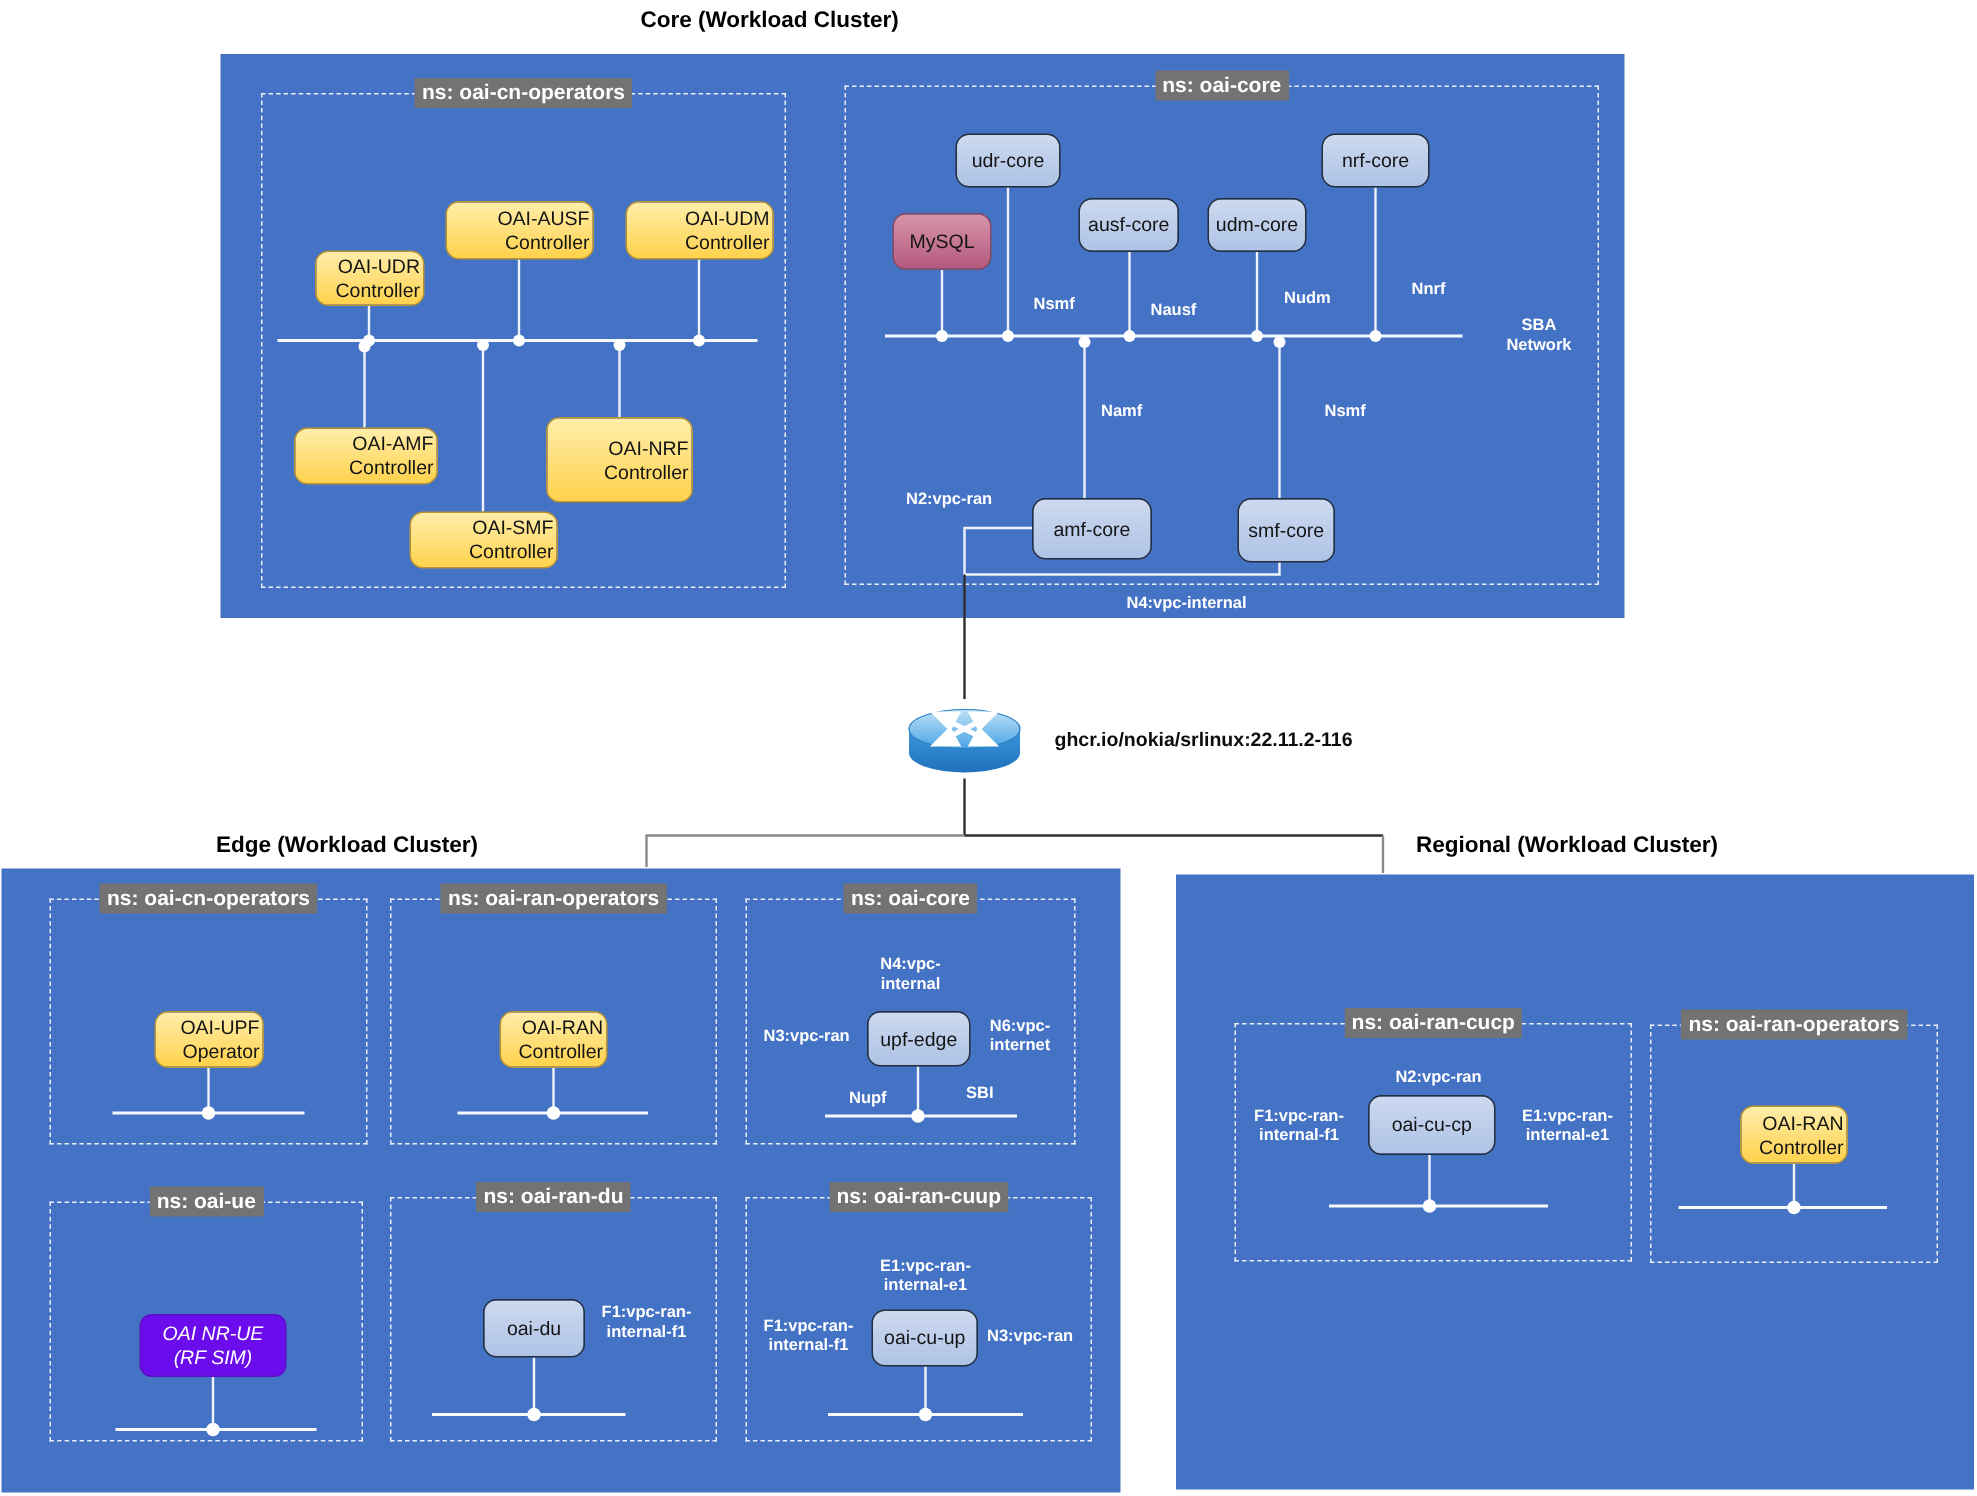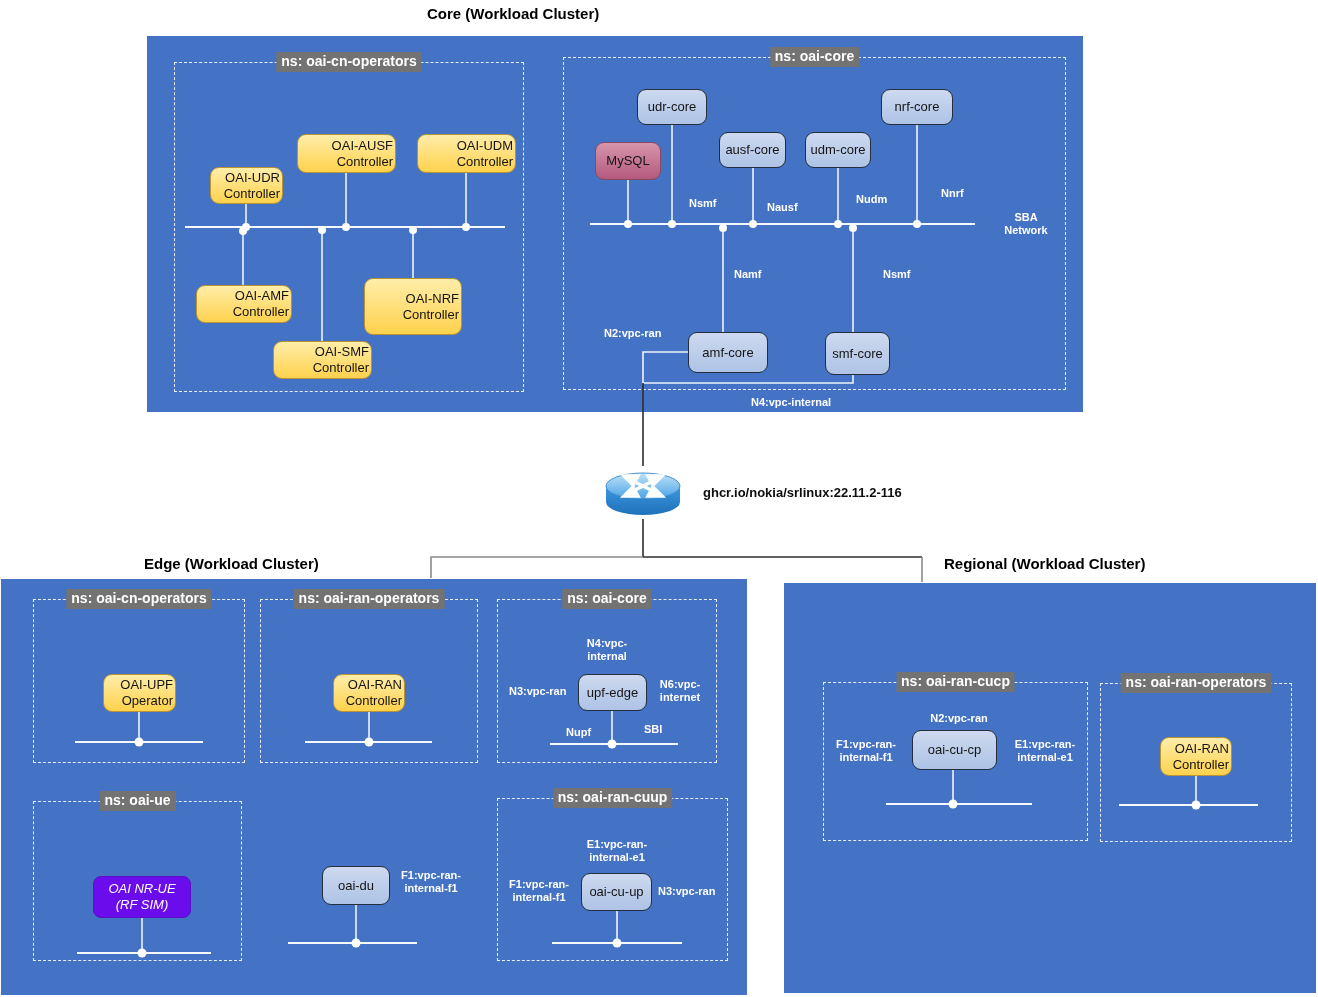--- a/index.html
+++ b/index.html
@@ -46,20 +46,23 @@
   </div>
   <div class="ns" style="left:260px;top:599px;width:218px;height:164px">
     <span class="ns-title">ns: oai-ran-operators</span>
   </div>
   <div class="ns" style="left:497px;top:599px;width:220px;height:164px">
     <span class="ns-title">ns: oai-core</span>
   </div>
   <div class="ns" style="left:33px;top:801px;width:209px;height:160px">
     <span class="ns-title">ns: oai-ue</span>
   </div>
+  <div class="ns" style="left:260px;top:798px;width:218px;height:163px">
+    <span class="ns-title">ns: oai-ran-du</span>
+  </div>
   <div class="ns" style="left:497px;top:798px;width:231px;height:163px">
     <span class="ns-title">ns: oai-ran-cuup</span>
   </div>
   <div class="ns" style="left:823px;top:682px;width:265px;height:159px">
     <span class="ns-title">ns: oai-ran-cucp</span>
   </div>
   <div class="ns" style="left:1100px;top:683px;width:192px;height:159px">
     <span class="ns-title">ns: oai-ran-operators</span>
   </div>
 

